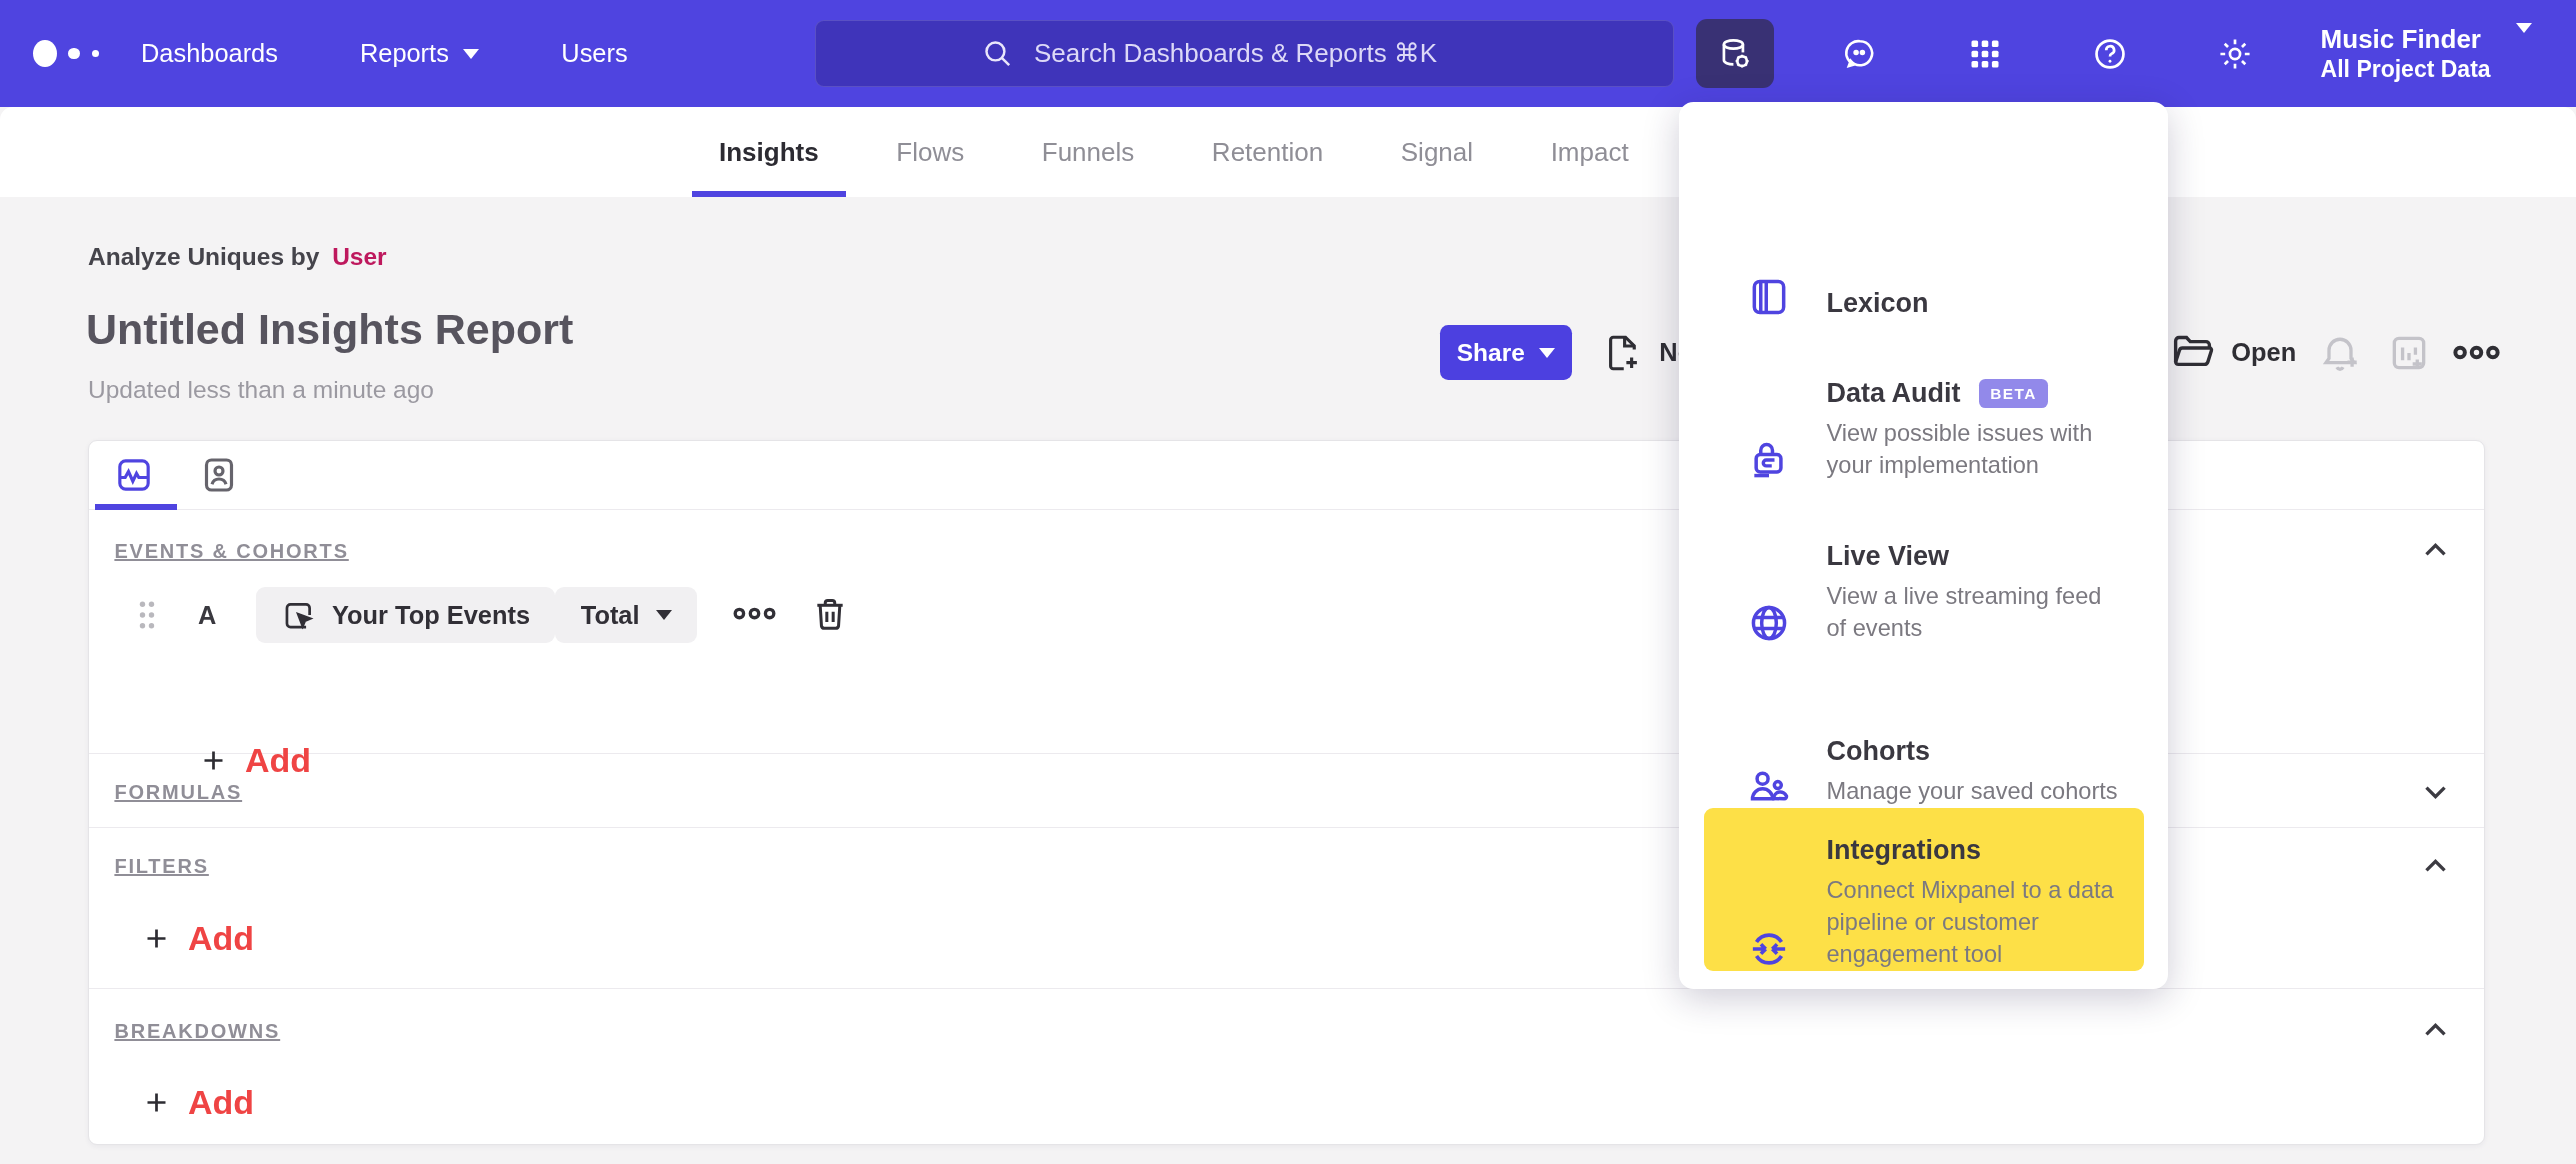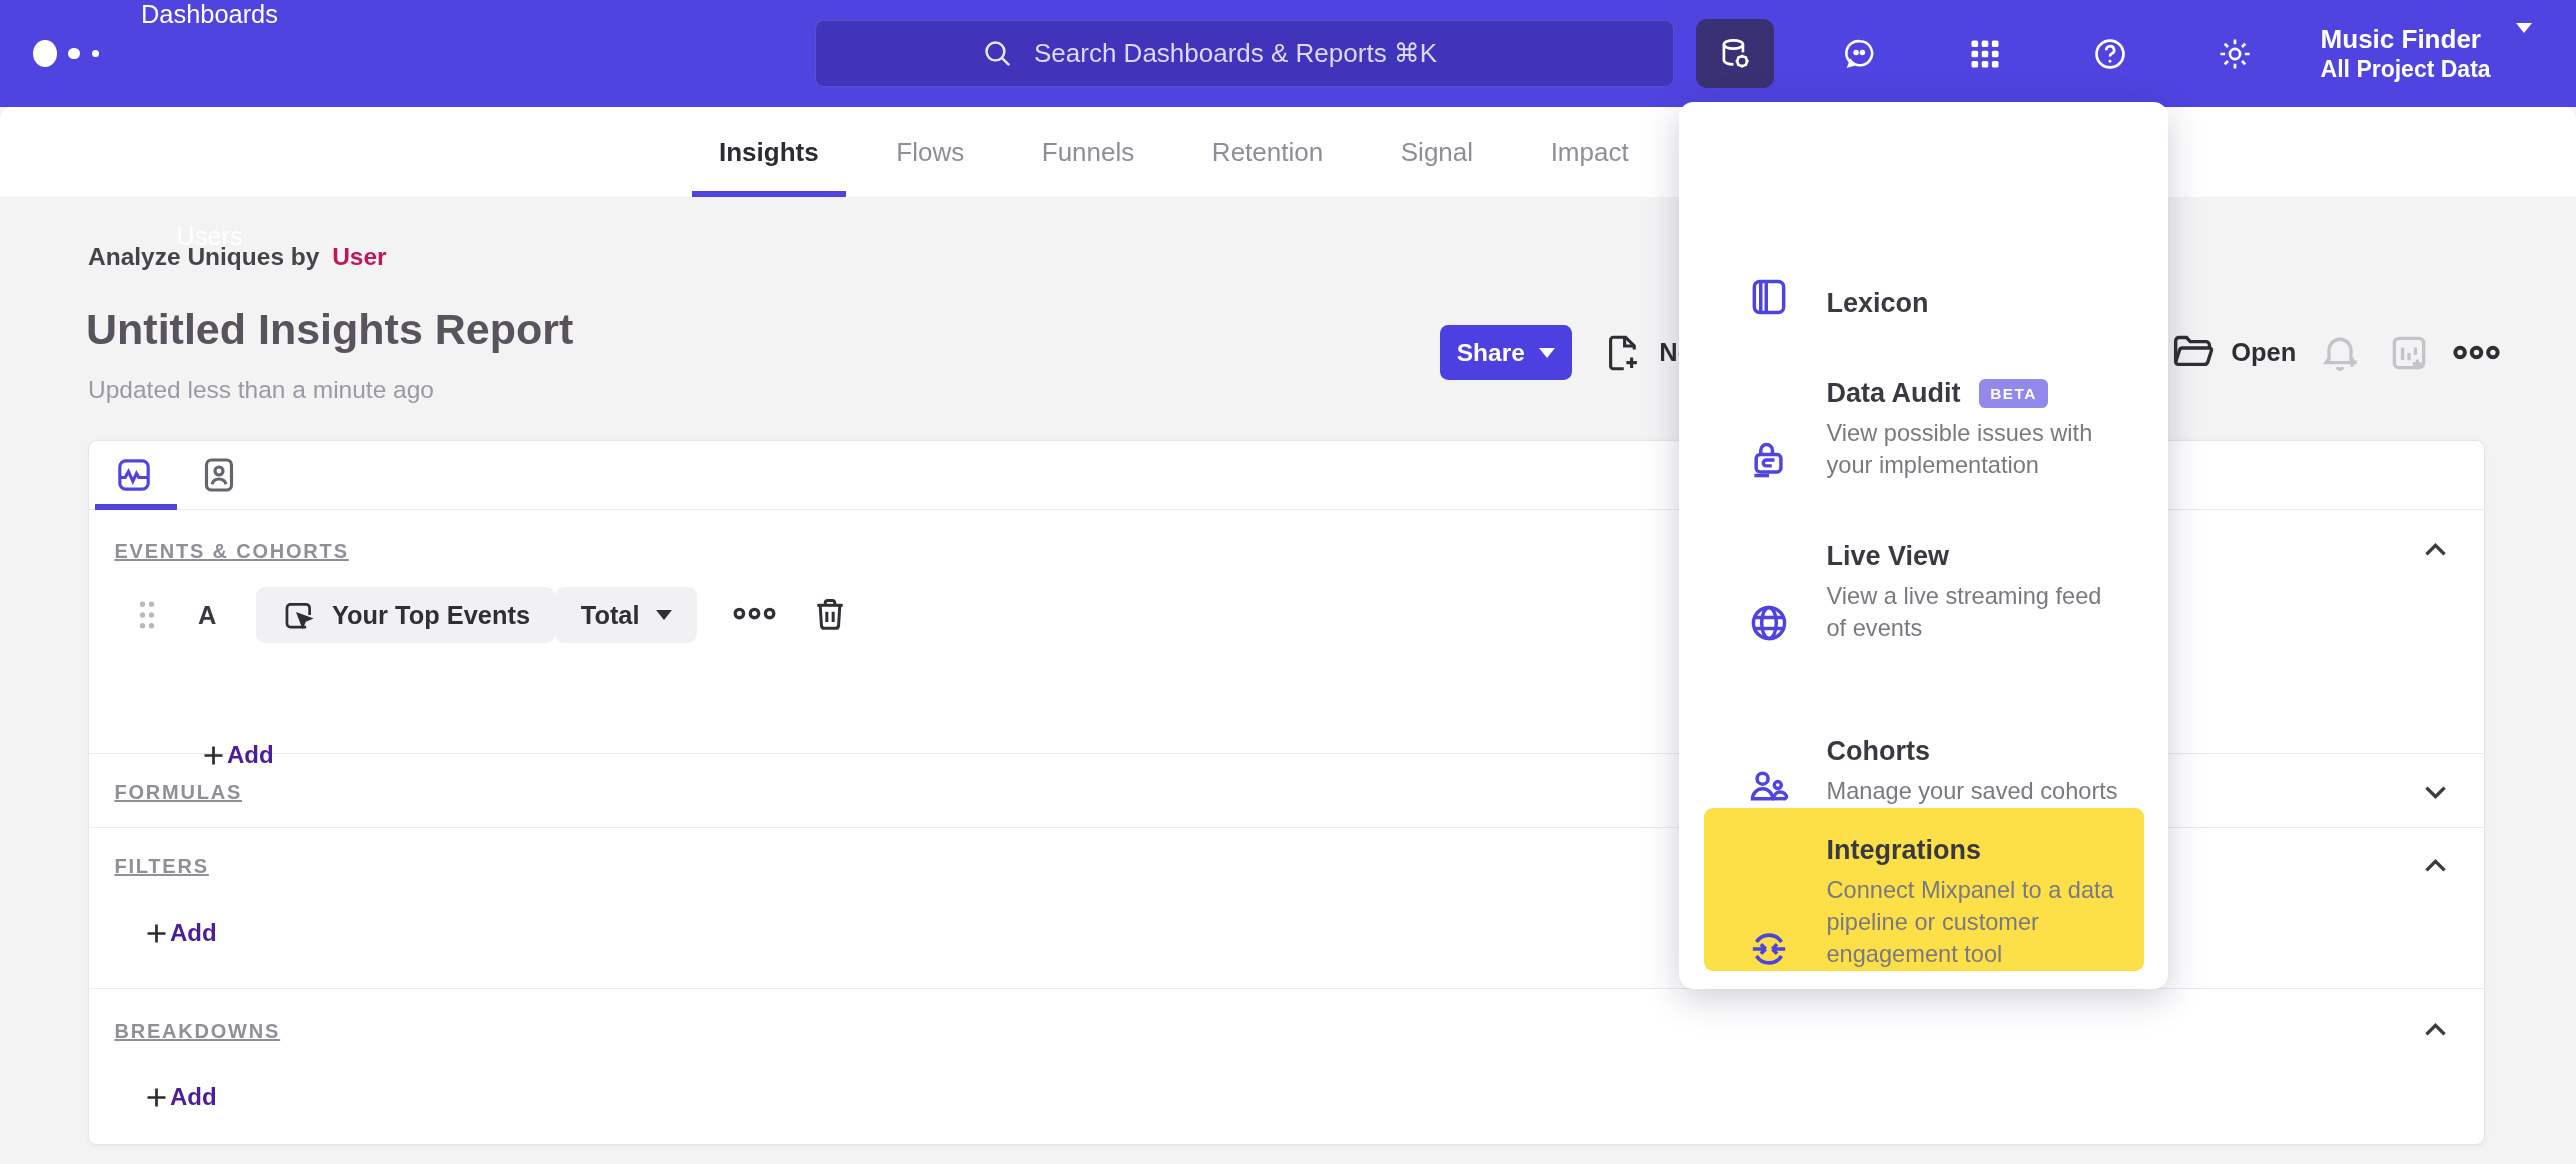--- a/index.html
+++ b/index.html
@@ -5,21 +5,21 @@
   html,body{margin:0;padding:0;width:2576px;height:1165px;overflow:hidden;
     font-family:"Liberation Sans", sans-serif;background:#f4f3f4;}
   .stage{position:relative;width:2576px;height:1165px;}
 
   
   .nav{position:absolute;left:0;top:0;width:2576px;height:107px;background:#4f44e0;}
   .logo{position:absolute;left:33px;top:0;height:107px;display:flex;align-items:center;gap:11.8px;}
   .logo .d1{width:23.6px;height:27px;border-radius:50%;background:#fff;}
   .logo .d2{width:11.8px;height:11.8px;border-radius:50%;background:#fff;}
   .logo .d3{width:7.3px;height:7.3px;border-radius:50%;background:#fff;}
-  .nav-items{position:absolute;left:141px;top:0;height:107px;display:flex;align-items:center;gap:82px;flex-direction:column;}
+  .nav-items{position:absolute;left:141px;top:0;height:107px;display:flex;align-items:center;gap:82px;}
   .nav-item{color:#fff;font-size:25.4px;font-weight:500;display:flex;align-items:center;gap:14.5px;cursor:pointer;}
   .caret{width:0;height:0;border-left:8.2px solid transparent;border-right:8.2px solid transparent;border-top:10px solid #fff;display:inline-block;}
   .searchbar{position:absolute;left:815px;top:20px;width:859px;height:67px;background:rgba(22,12,90,0.28);
     border:0.9px solid rgba(255,255,255,0.14);border-radius:9px;display:flex;align-items:center;justify-content:center;gap:18px;box-sizing:border-box;}
   .searchbar input{background:transparent;border:none;outline:none;color:#eceafc;font-size:26px;width:472px;
     font-family:"Liberation Sans",sans-serif;}
   .searchbar input::placeholder{color:#ddd9f7;opacity:1;}
   .nav-right{position:absolute;right:44px;top:0;height:107px;display:flex;align-items:center;gap:47px;}
   .nav-iconbtn{width:78px;height:69px;border-radius:11px;display:flex;align-items:center;justify-content:center;cursor:pointer;}
   .nav-iconbtn.active{background:#393174;}
@@ -54,21 +54,21 @@
   .ptab.active:after{content:"";position:absolute;left:-19px;right:-23px;bottom:-14.5px;height:5.4px;background:#4f44e0;}
   .sect{position:relative;box-sizing:border-box;border-bottom:0.9px solid #eceaee;}
   .sect:last-child{border-bottom:none;}
   .sect-title{position:absolute;left:25.4px;font-size:20px;font-weight:700;letter-spacing:1.8px;color:#908e97;text-decoration:underline;}
   .sect-chevron{position:absolute;right:33px;cursor:pointer;}
   .event-row{position:absolute;left:0;top:77px;height:56px;display:flex;align-items:center;}
   .drag{margin-left:47px;cursor:grab;}
   .letter{margin-left:40px;font-size:25.4px;font-weight:600;color:#3a393f;}
   .pill{height:56px;background:#f1f0f2;border-radius:9px;display:flex;align-items:center;gap:16.3px;
     padding:0 25.4px;font-size:25.4px;font-weight:600;color:#312f36;cursor:pointer;}
-  .addbtn{display:flex;align-items:center;font-size:24px;font-weight:600;color:#4c1d95;cursor:pointer;position:absolute;}
+  .addbtn{display:flex;align-items:center;gap:18px;font-size:34px;font-weight:600;color:#ef4444;cursor:pointer;position:absolute;}
 
   
   .dropdown{position:absolute;left:1679px;top:102px;width:489px;height:887px;background:#fff;border-radius:14.5px;
     box-shadow:0 9px 36px rgba(30,25,70,0.22);z-index:20;box-sizing:border-box;padding:54px 24.5px 0 24.5px;}
   .dd-item{height:163px;display:flex;align-items:flex-end;padding:23.6px 18px 0 43px;border-radius:9px;box-sizing:border-box;cursor:pointer;}
   .dd-item.hl{background:#fde047;}
   .dd-icon{flex:0 0 44px;margin-top:3.6px;}
   .dd-text{margin-left:36px;}
   .dd-title-row{display:flex;align-items:center;gap:18px;}
   .dd-title{font-size:27px;font-weight:700;color:#3a3840;}

